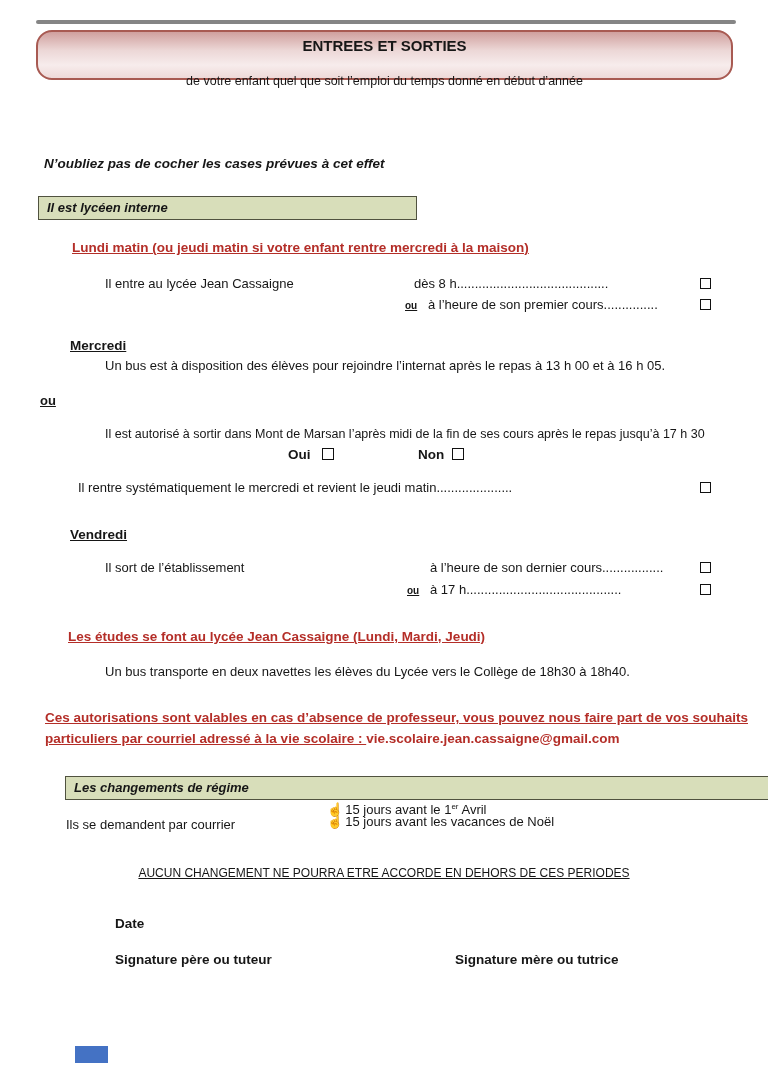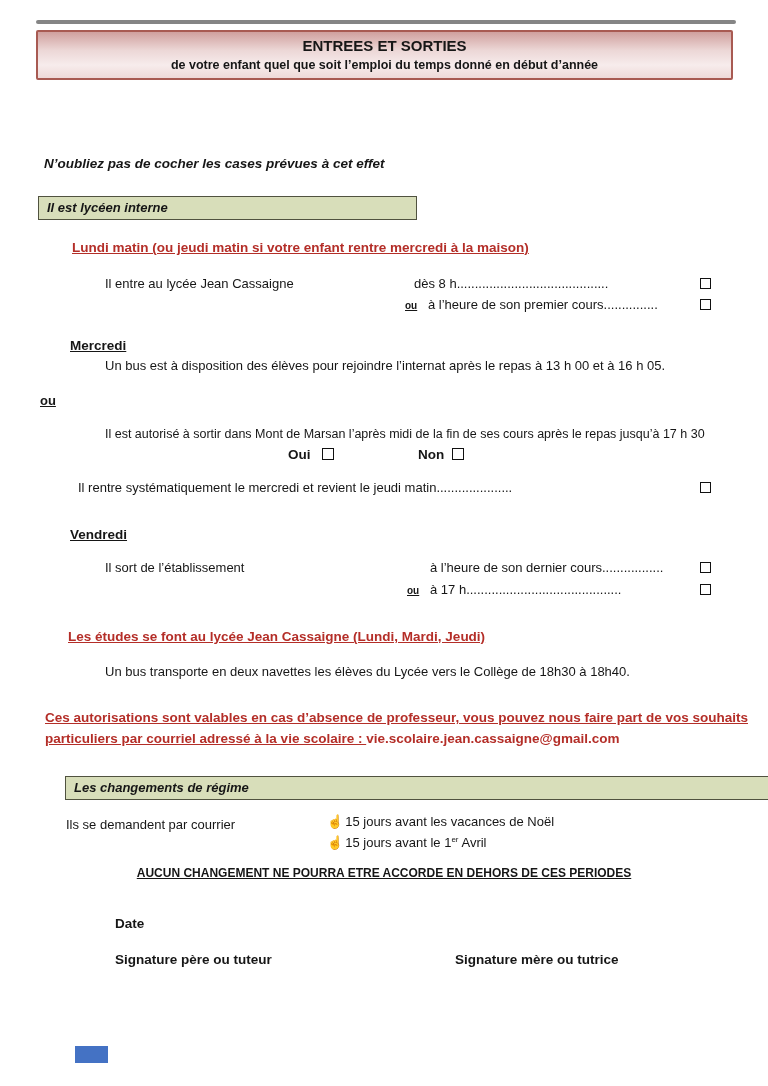--- a/index.html
+++ b/index.html
@@ -10,37 +10,37 @@
   .b{font-weight:bold}
   .i{font-style:italic}
   .u{text-decoration:underline}
   .red{color:#b42e28}
   .fs135{font-size:13.5px}
   .fs125{font-size:12.5px}
 
   .artifact-line{position:absolute;left:36px;top:20px;width:700px;height:4px;background:#858585;border-radius:2px}
 
   .headerbox{position:absolute;left:36px;top:30px;width:697px;height:50px;
-             border:2px solid #a85a52;border-radius:2px;text-align:center;padding-top:5px;
+             border:2px solid #a85a52;border-radius:16px;text-align:center;padding-top:5px;
              background:linear-gradient(180deg,#d0a09e 0%,#ecd7d6 40%,#f7ecec 72%,#eed9d8 100%)}
   .headerbox .t1{font-size:15px;font-weight:bold}
-  .headerbox .t2{font-size:12.5px;font-weight:bold;margin-top:2px}
+  .headerbox .t2{font-size:12.5px;font-weight:normal;margin-top:18px}
 
   .namebox{position:absolute;left:36px;top:93px;width:697px;height:40px;border:2px solid #1c1c1c}
   .namebox span{position:absolute;top:11px;font-weight:bold;font-size:14px}
 
   .greenbar{position:absolute;background:#d8deba;border:1px solid #50523f;
             font-weight:bold;font-style:italic;font-size:13px;padding:3px 0 3px 8px;white-space:nowrap}
 
   .cb{position:absolute;width:11px;height:11px;border:1.6px solid #111;background:#fff}
 
   .small-ou{font-size:10px;font-weight:bold;text-decoration:underline}
   .glyph{font-size:13px;margin-right:2px}
   .warning{position:absolute;left:0;top:866px;width:768px;text-align:center;
-           font-weight:bold;font-size:12px}
+           font-weight:normal;font-size:12px}
   .warning span{text-decoration:underline}
   .bluebar{position:absolute;left:75px;top:1046px;width:33px;height:17px;background:#4472c4}
   sup{font-size:8px;vertical-align:super}
 </style>
 </head>
 <body>
 
 <div class="page">
 
   <div class="artifact-line"></div>
@@ -90,21 +90,21 @@
     <span class="u">particuliers par courriel adressé à la vie scolaire : </span>
     <span>vie.scolaire.jean.cassaigne@gmail.com</span>
   </div>
 
   <div class="greenbar" style="left:65px;top:776px;width:748px">Les changements de régime</div>
 
   <div class="abs" style="left:66px;top:817px">Ils se demandent par courrier</div>
   <div class="abs" style="left:327px;top:814px">
     <span class="glyph">☝</span><span>15 jours avant les vacances de Noël</span>
   </div>
-  <div class="abs" style="left:327px;top:835px">
+  <div class="abs" style="left:327px;top:802px">
     <span class="glyph">☝</span><span>15 jours avant le 1</span><sup>er</sup><span> Avril</span>
   </div>
 
   <div class="warning">
     <span>AUCUN CHANGEMENT NE POURRA ETRE ACCORDE EN DEHORS DE CES PERIODES</span>
   </div>
 
   <div class="abs b fs135" style="left:115px;top:916px">Date</div>
   <div class="abs b fs135" style="left:115px;top:952px">Signature père ou tuteur</div>
   <div class="abs b fs135" style="left:455px;top:952px">Signature mère ou tutrice</div>

